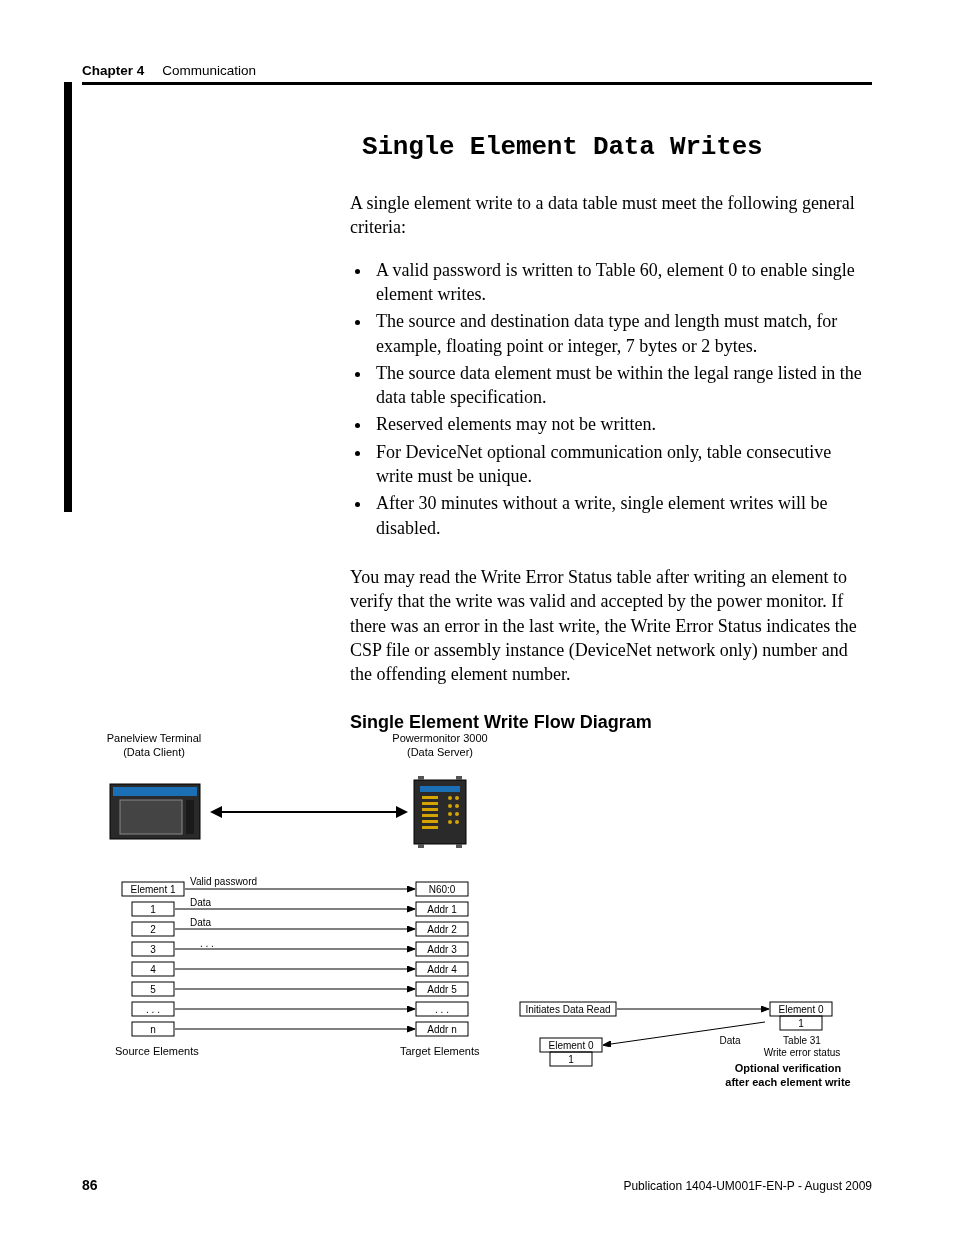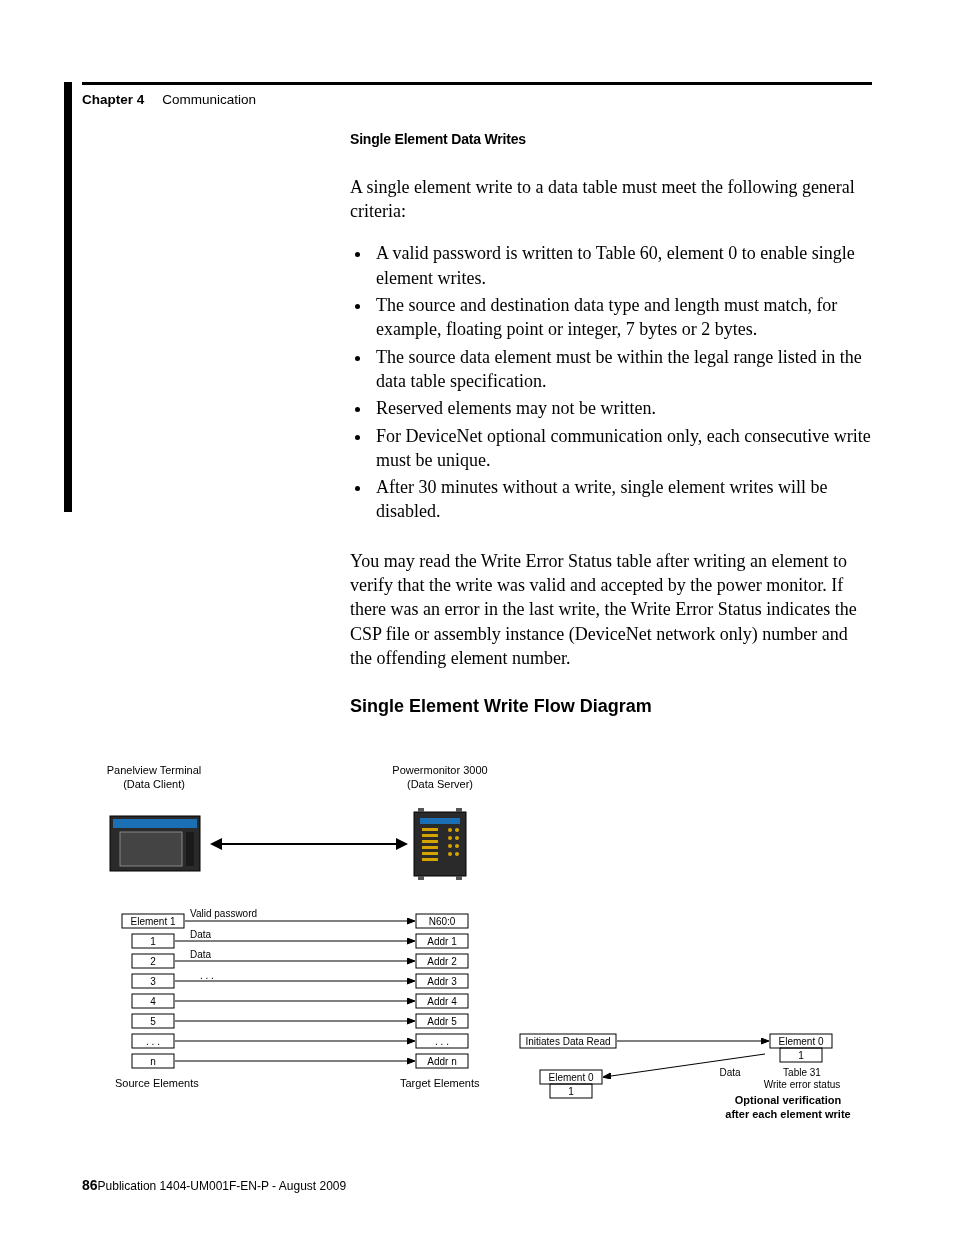--- a/index.html
+++ b/index.html
@@ -21,21 +21,20 @@
   }
   .header {
     position: absolute;
     top: 62px;
     left: 82px;
     right: 82px;
     display: flex;
     gap: 18px;
     font-family: Arial, Helvetica, sans-serif;
     font-size: 13.5px;
-    margin-top: 29px;
   }
   .header .chap { font-weight: bold; }
   .header-rule {
     position: absolute;
     top: 82px;
     left: 82px;
     right: 82px;
     height: 3px;
     background: #000;
   }
@@ -47,24 +46,24 @@
     height: 430px;
     background: #000;
   }
   .content {
     position: absolute;
     left: 350px;
     right: 82px;
     top: 130px;
   }
   h1.sec-title {
-    font-family: Liberation Sans, sans-serif;
+    font-family: Liberation Mono, monospace;
     font-weight: bold;
-    font-size: 14px;
-    margin: 0 0 26px 0;
+    font-size: 26px;
+    margin: 0 0 26px 12px;
     letter-spacing: -0.2px;
   }
   .para { margin: 15px 0 18px 0; }
   ul.bullets {
     margin: 0 0 25px 22px;
     padding: 0;
     list-style: disc;
   }
   ul.bullets li { margin: 0 0 3px 0; padding-left: 4px; }
   .diagram-title {
@@ -74,28 +73,28 @@
     margin: 24px 0 0 0;
   }
   .diagram-area {
     position: absolute;
     left: 100px;
     top: 730px;
     right: 82px;
     font-family: Arial, Helvetica, sans-serif;
     font-size: 11px;
     color: #000;
-    margin-top: 32px;
   }
   .footer {
     position: absolute;
     left: 82px;
     right: 82px;
     bottom: 40px;
     display: flex;
+    justify-content: space-between;
     align-items: baseline;
     font-family: Arial, Helvetica, sans-serif;
     font-size: 12px;
   }
   .footer .page-num { font-weight: bold; font-size: 14px; }
   svg text { font-family: Arial, Helvetica, sans-serif; }
 </style>
 </head>
 <body>
 <div class="page">
@@ -108,21 +107,21 @@
 <div class="side-bar"></div>
 
 <div class="content">
   <h1 class="sec-title">Single Element Data Writes</h1>
   <p class="para">A single element write to a data table must meet the following general criteria:</p>
   <ul class="bullets">
     <li>A valid password is written to Table 60, element 0 to enable single element writes.</li>
     <li>The source and destination data type and length must match, for example, floating point or integer, 7 bytes or 2 bytes.</li>
     <li>The source data element must be within the legal range listed in the data table specification.</li>
     <li>Reserved elements may not be written.</li>
-    <li>For DeviceNet optional communication only, each consecutive write must be unique.</li>
+    <li>For DeviceNet optional communication only, table consecutive write must be unique.</li>
     <li>After 30 minutes without a write, single element writes will be disabled.</li>
   </ul>
   <p class="para">You may read the Write Error Status table after writing an element to verify that the write was valid and accepted by the power monitor. If there was an error in the last write, the Write Error Status indicates the CSP file or assembly instance (DeviceNet network only) number and the offending element number.</p>
   <p class="diagram-title">Single Element Write Flow Diagram</p>
 </div>
 
 <div class="diagram-area">
   <svg width="772" height="370" viewBox="0 0 772 370">
 
     <text x="54" y="12" font-size="11" text-anchor="middle">Panelview Terminal</text>

